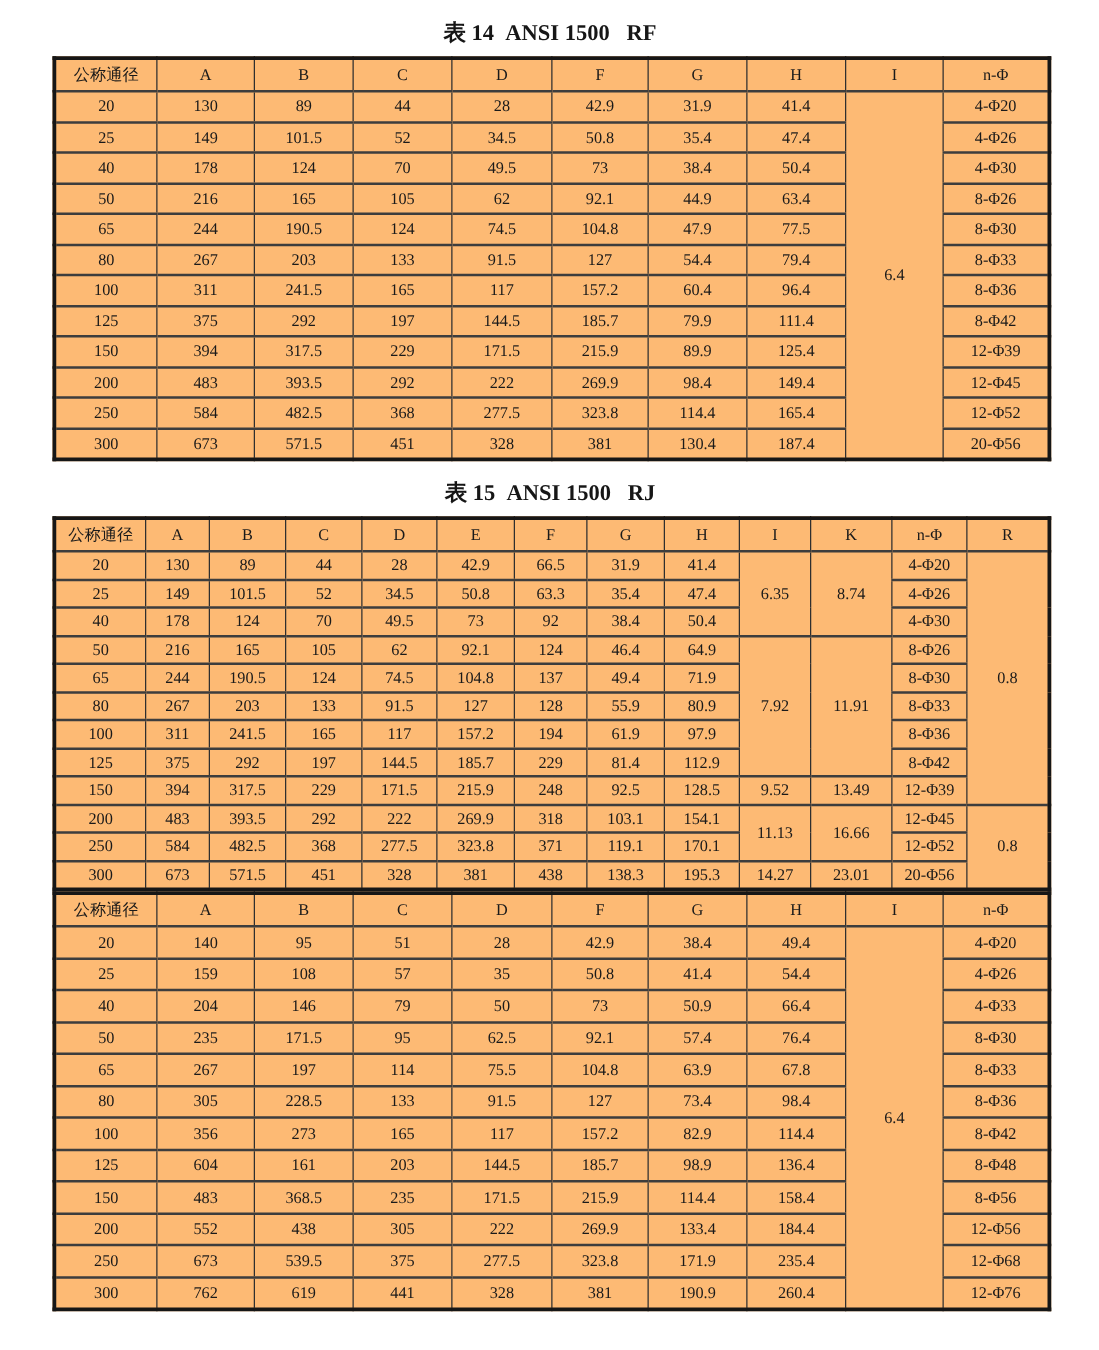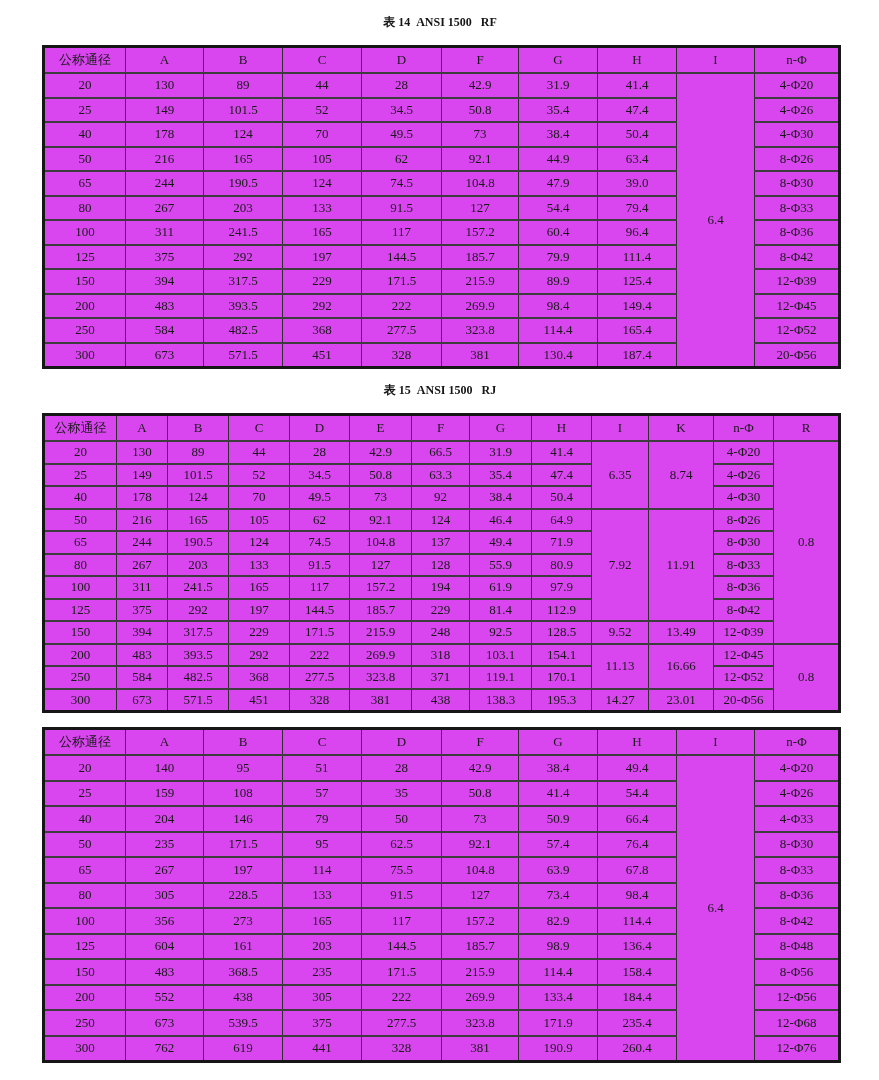--- a/index.html
+++ b/index.html
@@ -7,34 +7,33 @@
     width:879px; height:1080px;
     font-family:"Liberation Serif","DejaVu Serif",serif;
     color:#111;
     overflow:hidden;
   }
   .page { padding:14px 0 0 42px; }
   .tbl-title {
     width:796px;
     text-align:center;
     font-weight:bold;
-    font-size:12px;
+    font-size:18px;
     white-space:pre;
     margin:0 0 7px 0;
     color:#161616;
   }
   .title-gap-1 { margin-top:13px;font-family:Liberation Serif, serif; }
   .title-gap-2 { margin-top:30px; }
   table {
     border-collapse:collapse;
     table-layout:fixed;
     width:796px;
     border:3px solid #161616;
-    background:#d946ef;
-    margin-top:14px;
+    background:#fdba74;
   }
   th, td {
     border-left:1px solid #2f2f2f;
     border-right:1px solid #2f2f2f;
     border-top:2px solid #3d3d3d;
     border-bottom:2px solid #3d3d3d;
     text-align:center;
     vertical-align:middle;
     font-weight:normal;
     font-size:13px;
@@ -127,21 +126,21 @@
           <td>8-Φ26</td>
         </tr>
         <tr>
           <td>65</td>
           <td>244</td>
           <td>190.5</td>
           <td>124</td>
           <td>74.5</td>
           <td>104.8</td>
           <td>47.9</td>
-          <td>39.0</td>
+          <td>77.5</td>
           <td>8-Φ30</td>
         </tr>
         <tr>
           <td>80</td>
           <td>267</td>
           <td>203</td>
           <td>133</td>
           <td>91.5</td>
           <td>127</td>
           <td>54.4</td>

